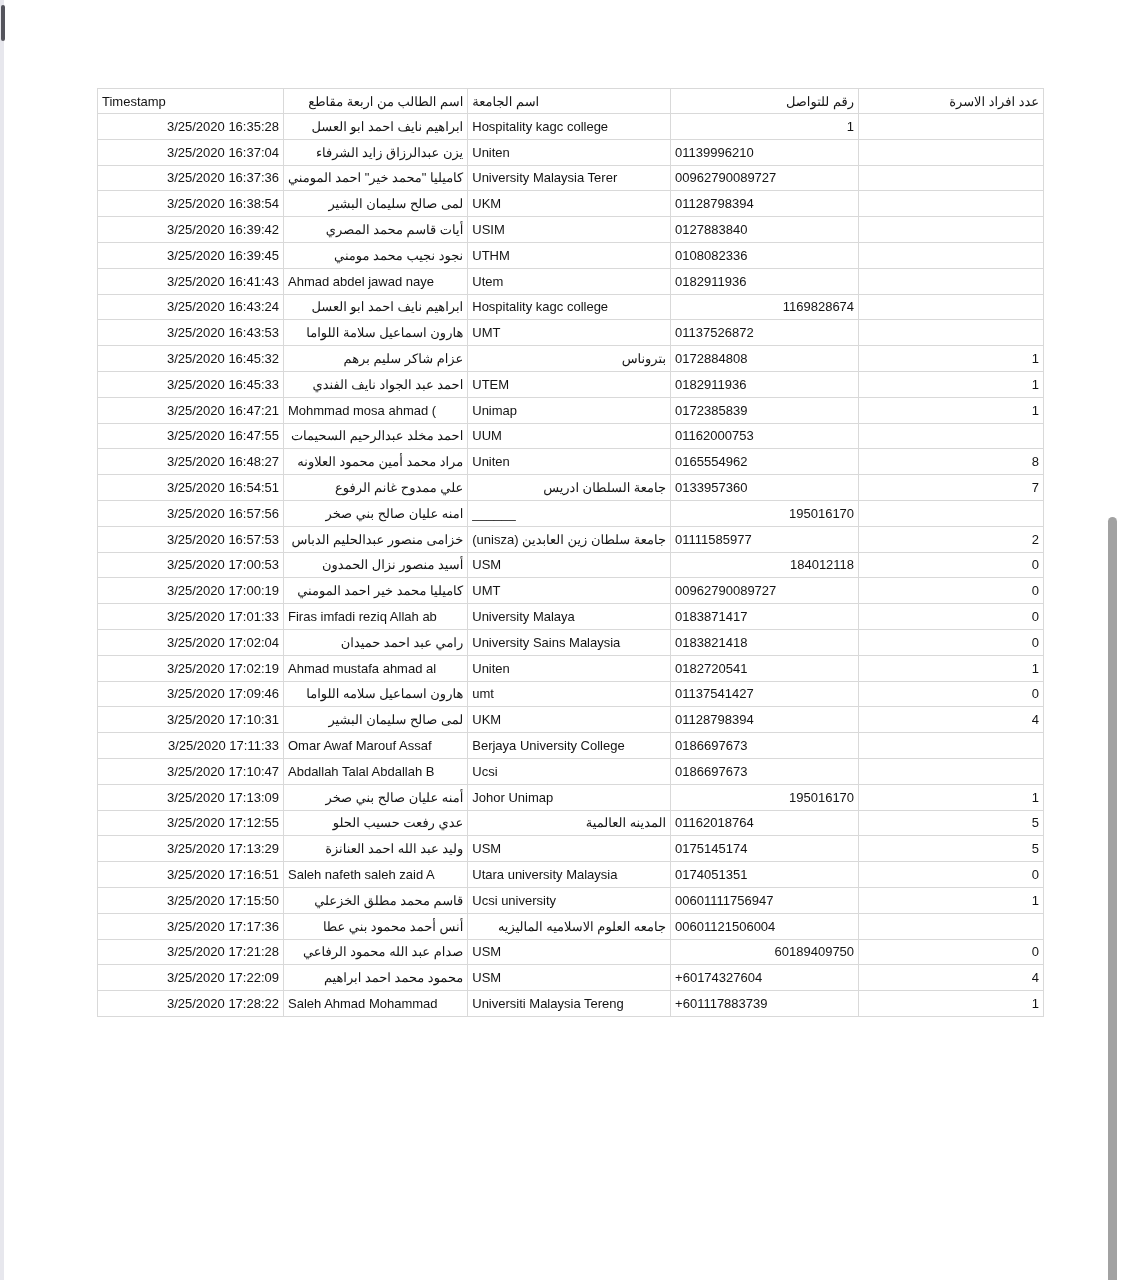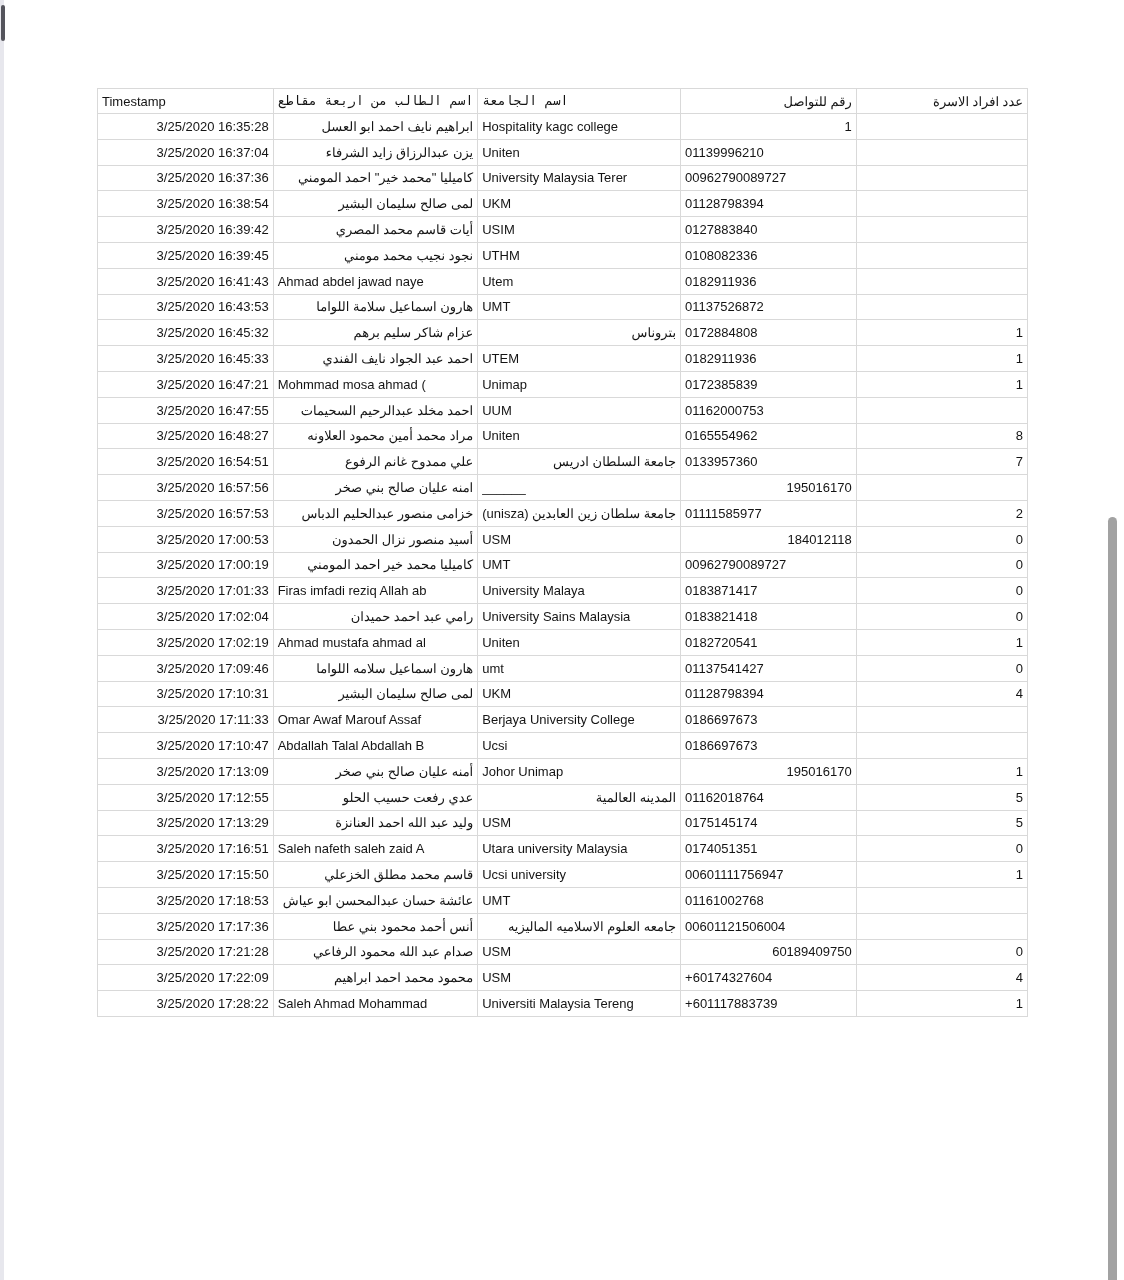--- a/index.html
+++ b/index.html
@@ -1,18 +1,18 @@
 <!DOCTYPE html>
 <html><head>
 <meta charset="utf-8">
 <style>
   * { margin:0; padding:0; box-sizing:border-box; }
   html,body { width:1124px; height:1280px; background:#ffffff; overflow:hidden;
               font-family:"Liberation Sans", sans-serif; }
-  .page { position:relative; width:1028px; height:1280px; background:#ffffff; }
+  .page { position:relative; width:1124px; height:1280px; background:#ffffff; }
 
   
   .left-strip { position:absolute; left:0; top:0; width:4px; height:1280px; background:#e7e7ed; }
   .corner-mark { position:absolute; left:1px; top:5px; width:4px; height:36px; background:#54545c; border-radius:2px; }
 
   
   .scrollbar-thumb { position:absolute; left:1108px; top:517px; width:9px; height:763px;
                      background:#a2a2a2; border-radius:5px 5px 0 0; }
 
   
@@ -21,21 +21,21 @@
   col.c0 { width:186px; } col.c1 { width:183px; } col.c2 { width:184px; }
   col.c3 { width:188px; } col.c4 { width:185px; }
   th, td { border:1px solid #d9d9d9; height:25.8px; padding:0 4px;
            font-size:13px; font-weight:400; color:#141414;
            white-space:nowrap; overflow:hidden; vertical-align:middle; }
   th { height:25px; }
   .al-l { text-align:left; direction:ltr; }
   .al-r { text-align:right; }
   .rtl  { direction:rtl; }
   
-  .ar-unshaped { letter-spacing:1px;font-family:Liberation Mono, monospace; }
+  .ar-unshaped { letter-spacing:1px; }
 </style>
 </head>
 <body>
 
 <div class="page">
 
   <div class="left-strip"></div>
   <div class="corner-mark"></div>
 
   <div class="sheet">
@@ -106,20 +106,27 @@
   </tr>
 
   <tr>
     <td class="al-r">3/25/2020 16:41:43</td>
     <td class="al-l">Ahmad abdel jawad naye</td>
     <td class="al-l">Utem</td>
     <td class="al-l">0182911936</td>
     <td class="al-r"></td>
   </tr>
 
+  <tr>
+    <td class="al-r">3/25/2020 16:43:24</td>
+    <td class="al-r rtl">ابراهيم نايف احمد ابو العسل</td>
+    <td class="al-l">Hospitality kagc college</td>
+    <td class="al-r">1169828674</td>
+    <td class="al-r"></td>
+  </tr>
 
   <tr>
     <td class="al-r">3/25/2020 16:43:53</td>
     <td class="al-r rtl">هارون اسماعيل سلامة اللواما</td>
     <td class="al-l">UMT</td>
     <td class="al-l">01137526872</td>
     <td class="al-r"></td>
   </tr>
 
   <tr>
@@ -292,27 +299,20 @@
   </tr>
 
   <tr>
     <td class="al-r">3/25/2020 17:15:50</td>
     <td class="al-r rtl">قاسم محمد مطلق الخزعلي</td>
     <td class="al-l">Ucsi university</td>
     <td class="al-l">00601111756947</td>
     <td class="al-r">1</td>
   </tr>
 
-  <tr>
-    <td class="al-r">3/25/2020 17:18:53</td>
-    <td class="al-r rtl">عائشة حسان عبدالمحسن ابو عياش</td>
-    <td class="al-l">UMT</td>
-    <td class="al-l">01161002768</td>
-    <td class="al-r"></td>
-  </tr>
 
   <tr>
     <td class="al-r">3/25/2020 17:17:36</td>
     <td class="al-r rtl">أنس أحمد محمود بني عطا</td>
     <td class="al-r rtl">جامعه العلوم الاسلاميه الماليزيه</td>
     <td class="al-l">00601121506004</td>
     <td class="al-r"></td>
   </tr>
 
   <tr>

